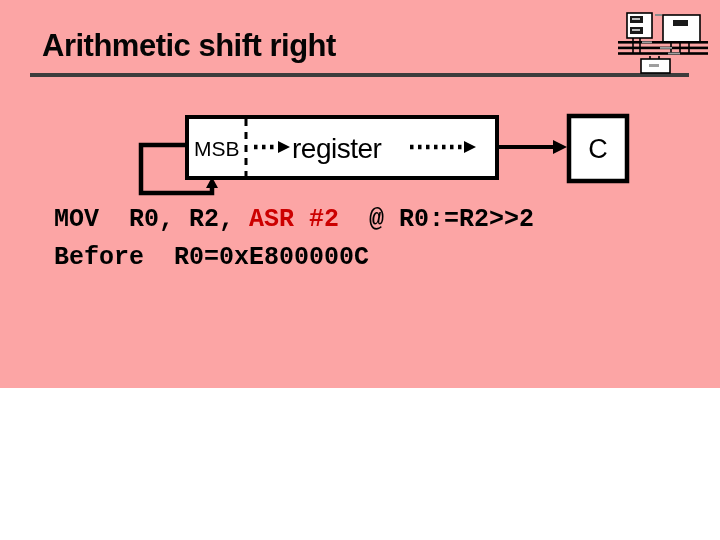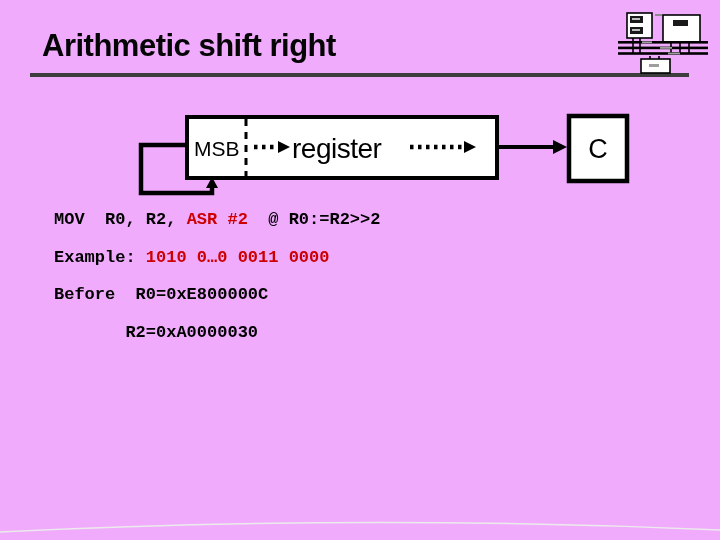--- a/index.html
+++ b/index.html
@@ -1,38 +1,38 @@
 <!DOCTYPE html>
 <html style="--red: #cc0000;"><head>
 <meta charset="utf-8">
 <style>
   html,body{margin:0;padding:0;background:#fff;}
   .slide{
     position:relative;
-    width:720px;height:540px;
-    background:#f0abfc;
+    width:720px;height:388px;
+    background:#fca5a5;
     overflow:hidden;
     font-family:"Liberation Sans",sans-serif;
   }
   .title{
     position:absolute;left:42px;top:28px;
     font-size:31px;font-weight:bold;color:#050505;
     letter-spacing:-0.5px;
     font-family:"Liberation Sans",sans-serif;
   }
   .rule{
     position:absolute;left:30px;top:73px;
     width:659px;height:4px;background:#3d3d3d;
   }
   .logo{position:absolute;left:616px;top:8px;}
   .diagram{position:absolute;left:120px;top:100px;}
   .code{
     position:absolute;left:54px;top:201px;
     font-family:"Liberation Mono",monospace;
-    font-size:17px;font-weight:bold;color:#000;
+    font-size:25px;font-weight:bold;color:#000;
     line-height:37.5px;white-space:pre;
   }
   .code .red{color:var(--red,#cc0000);}
   .bottom-arc{position:absolute;left:0;top:505px;}
   svg text.diag{
     font-family:"Liberation Sans",sans-serif;
     fill:#000;
   }
 </style>
 </head>
@@ -96,19 +96,19 @@
     <line x1="379" y1="47" x2="433" y2="47" stroke="#000" stroke-width="4"></line>
     <polygon points="433,40 447,47 433,54" fill="#000"></polygon>
 
     <rect x="449" y="16" width="58" height="65" fill="#fff" stroke="#000" stroke-width="4.5"></rect>
 
     <text class="diag" x="74" y="56" font-size="21">MSB</text>
     <text class="diag" x="172" y="58" font-size="28" letter-spacing="-0.5">register</text>
     <text class="diag" x="478" y="58" font-size="27" text-anchor="middle">C</text>
   </svg>
 
-  <div class="code"><div><span>MOV  R0, R2, </span><span class="red">ASR #2</span><span>  @ R0:=R2&gt;&gt;2</span></div><div><span>Example: </span><span class="red">1010 0…0 0011 0000</span></div><div><span>Before  R0=0xE800000C</span></div><div><span>       R2=0xA0000030</span></div></div>
+  <div class="code"><div><span>MOV  R0, R2, </span><span class="red">ASR #2</span><span>  @ R0:=R2&gt;&gt;2</span></div><div><span>Before  R0=0xE800000C</span></div></div>
 
   <svg class="bottom-arc" width="720" height="35" viewBox="0 0 720 35">
     <path d="M 0 27 Q 360 9 720 25" fill="none" stroke="#ebebeb" stroke-width="1.5"></path>
   </svg>
 
 </div>
 
 </body></html>

